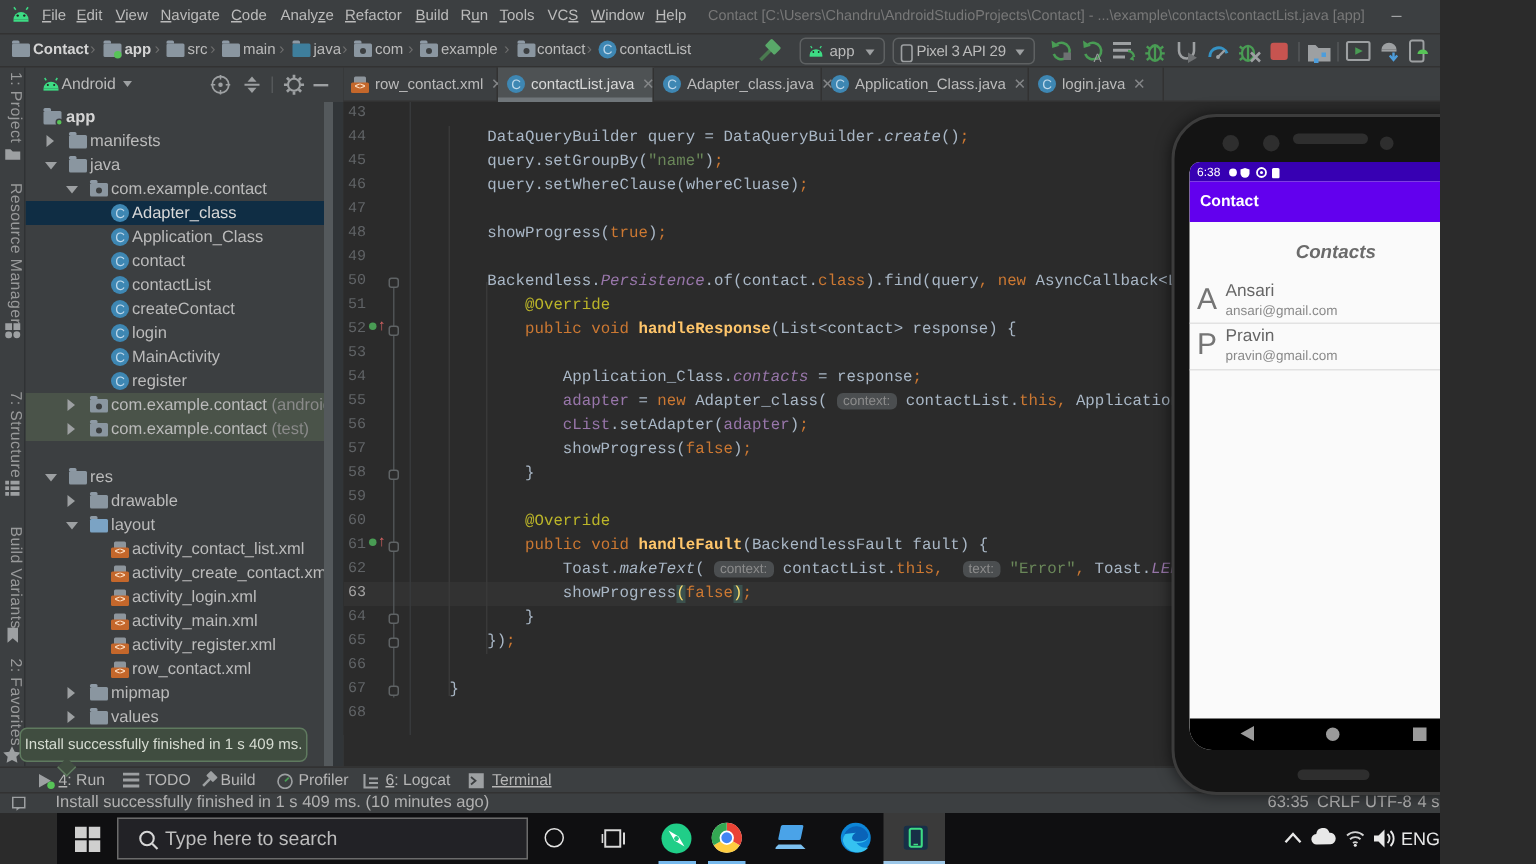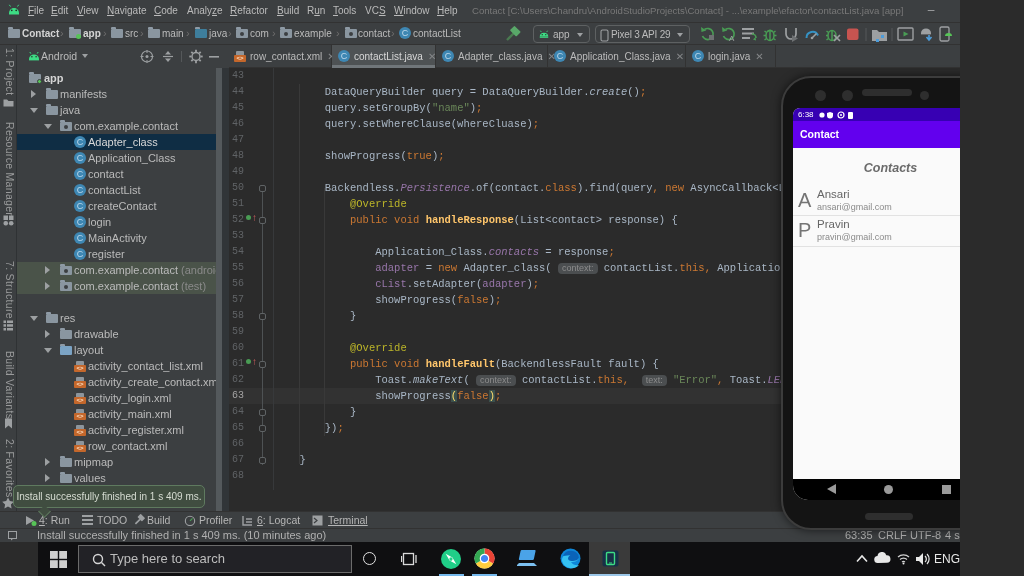--- a/index.html
+++ b/index.html
@@ -131,21 +131,21 @@
       <span class="mi" style="left:107px;"><u>N</u>avigate</span>
       <span class="mi" style="left:154px;"><u>C</u>ode</span>
       <span class="mi" style="left:187px;">Analy<u>z</u>e</span>
       <span class="mi" style="left:230px;"><u>R</u>efactor</span>
       <span class="mi" style="left:277px;"><u>B</u>uild</span>
       <span class="mi" style="left:307px;">R<u>u</u>n</span>
       <span class="mi" style="left:333px;"><u>T</u>ools</span>
       <span class="mi" style="left:365px;">VC<u>S</u></span>
       <span class="mi" style="left:394px;"><u>W</u>indow</span>
       <span class="mi" style="left:437px;"><u>H</u>elp</span>
-  <span id="wintitle">Contact [C:\Users\Chandru\AndroidStudioProjects\Contact] - ...\example\efactor\contactList.java [app]</span>
+  <span id="wintitle">Contact [C:\Users\Chandru\AndroidStudioProjects\Contact] - ...\example\contacts\contactList.java [app]</span>
   <div class="capbtn" style="left:911px;">–</div>
   <div class="capbtn" style="left:948px;">❐</div>
   <div class="capbtn" style="left:986px;">✕</div>
   <svg class="abs" style="left:6px;top:3px;" width="16" height="16" viewBox="0 0 16 16">
         <path d="M3 10 a5 5 0 0 1 10 0 z" fill="#3ddc84"></path>
         <rect x="3" y="10" width="10" height="1.5" fill="#3ddc84"></rect>
         <circle cx="5.8" cy="7.4" r="0.8" fill="#222"></circle>
         <circle cx="10.2" cy="7.4" r="0.8" fill="#222"></circle>
         <line x1="4.5" y1="3.5" x2="3.3" y2="1.8" stroke="#3ddc84" stroke-width="1"></line>
         <line x1="11.5" y1="3.5" x2="12.7" y2="1.8" stroke="#3ddc84" stroke-width="1"></line>

